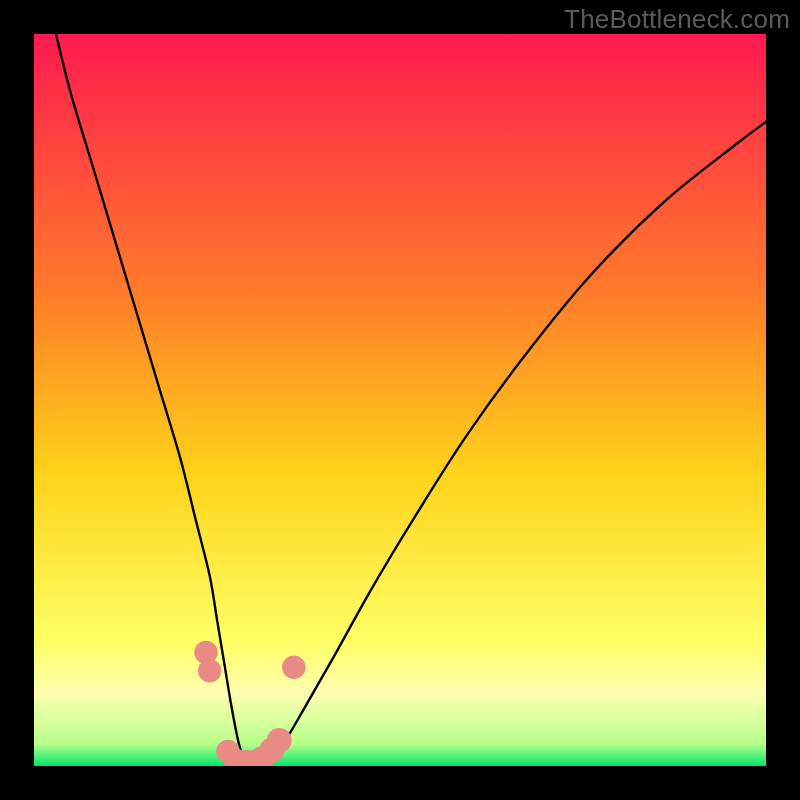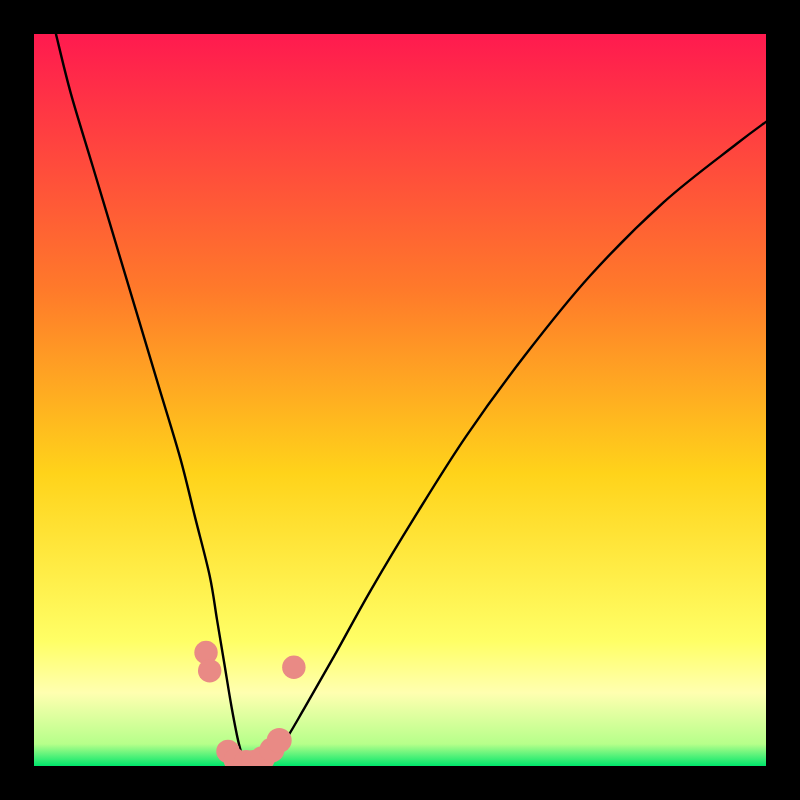--- a/index.html
+++ b/index.html
@@ -62,13 +62,14 @@
           <circle cx="201.3" cy="726.144" r="11.712" fill="#e98a85"></circle>
           <circle cx="212.27999999999997" cy="728.34" r="12.444" fill="#e98a85"></circle>
           <circle cx="219.6" cy="728.34" r="12.444" fill="#e98a85"></circle>
           <circle cx="228.384" cy="724.68" r="12.444" fill="#e98a85"></circle>
           <circle cx="237.9" cy="715.896" r="12.444" fill="#e98a85"></circle>
           <circle cx="245.22000000000003" cy="706.38" r="12.444" fill="#e98a85"></circle>
           <circle cx="259.86" cy="633.18" r="11.712" fill="#e98a85"></circle>
         </g>
     </svg>
   </div>
+  <div class="watermark">TheBottleneck.com</div>
 </div>
 
 </body></html>

